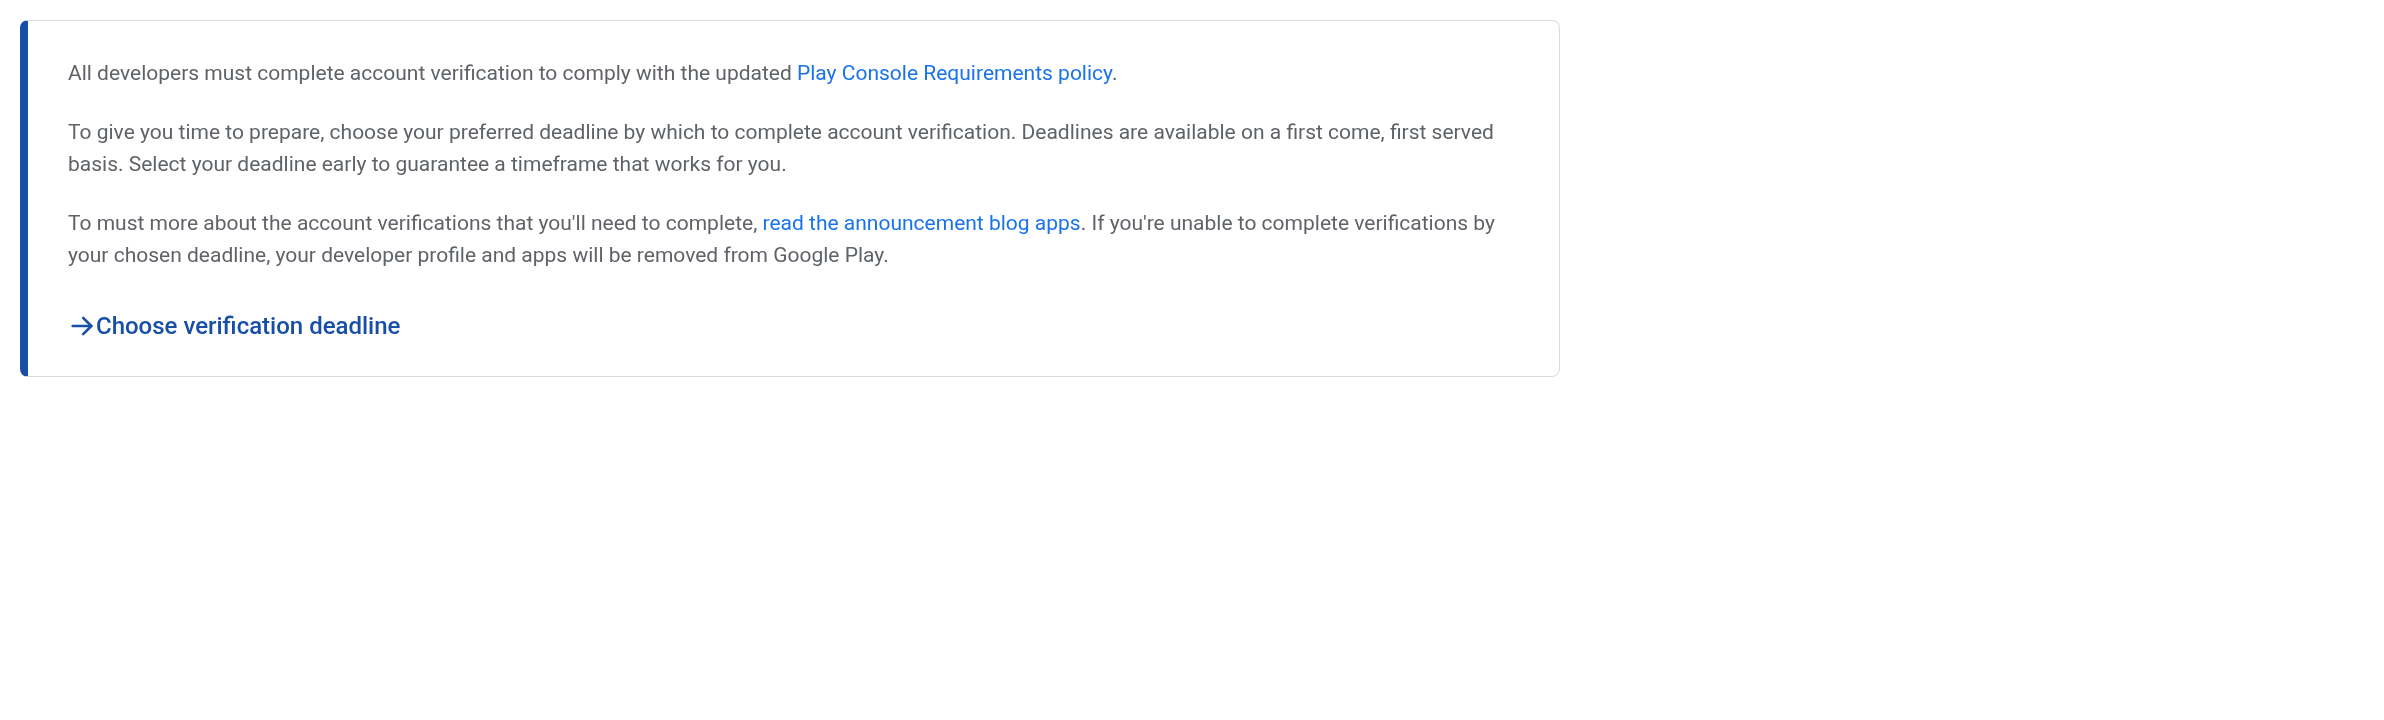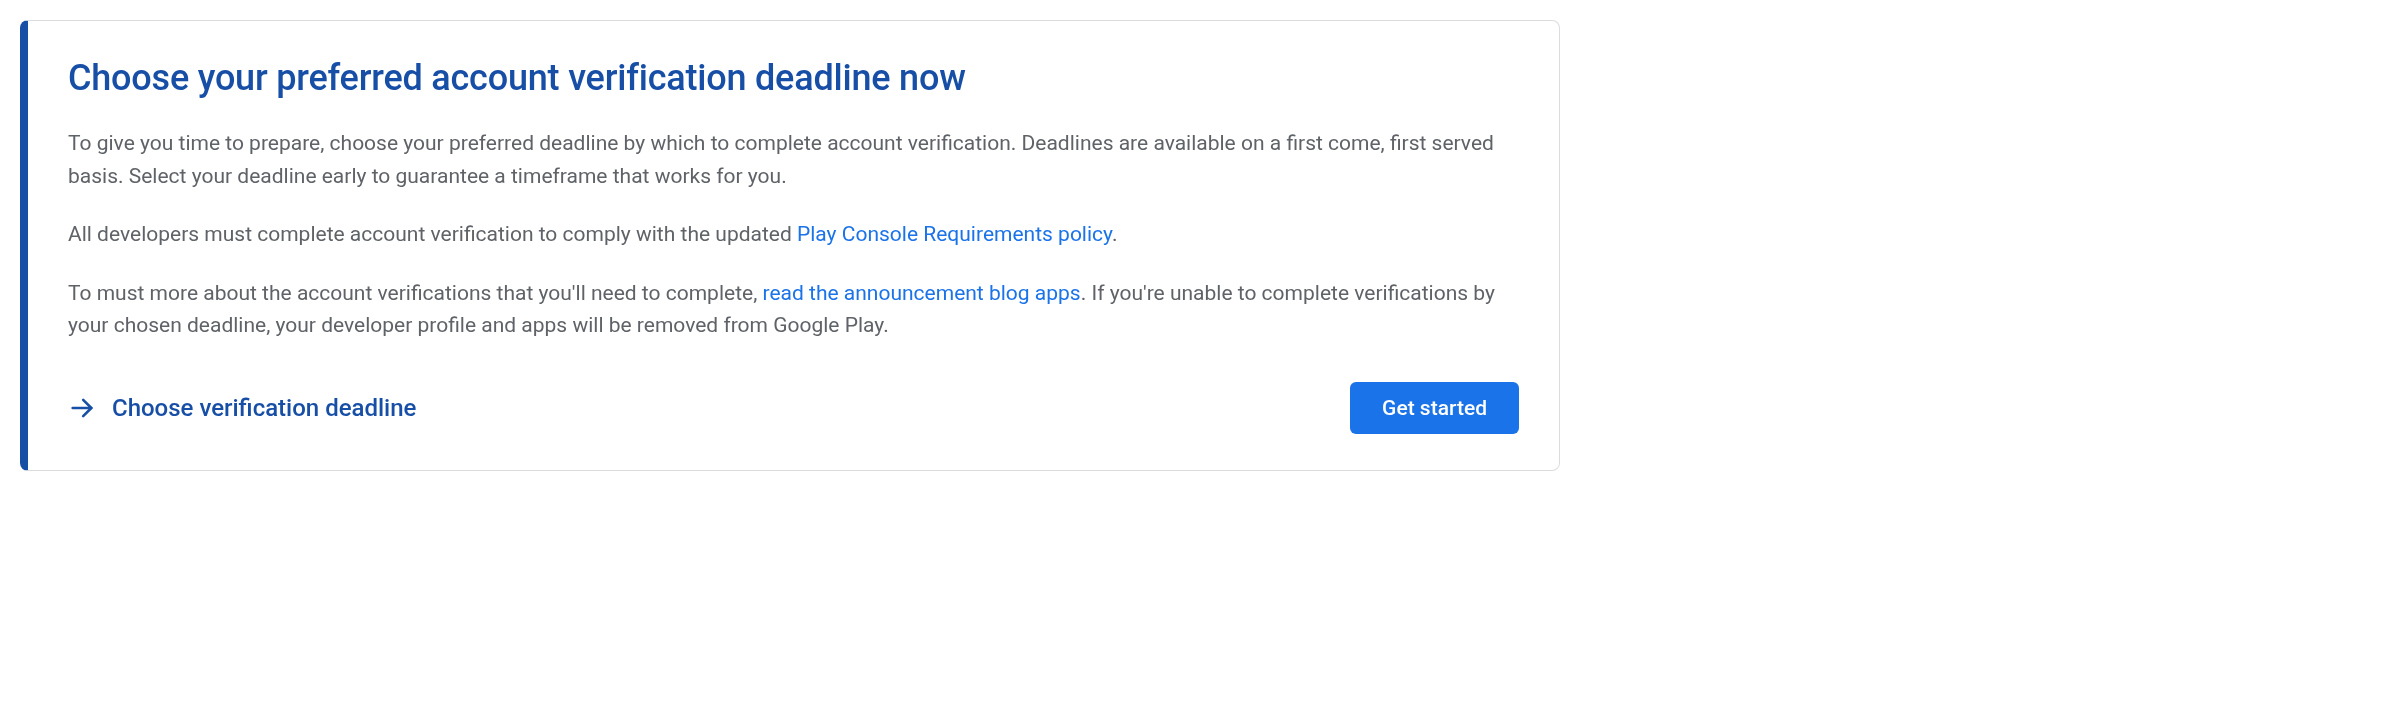--- a/index.html
+++ b/index.html
@@ -45,21 +45,20 @@
     }
     .card-footer {
       display: flex;
       align-items: center;
       justify-content: space-between;
       margin-top: 40px;
     }
     .action-link {
       display: inline-flex;
       align-items: center;
-      gap: 16px;
       color: #174ea6;
       font-size: 24px;
       font-weight: 500;
       text-decoration: none;
       cursor: pointer;
     }
     .action-link svg {
       width: 28px;
       height: 28px;
       flex-shrink: 0;
@@ -73,35 +72,33 @@
       font-weight: 500;
       padding: 14px 32px;
       cursor: pointer;
       font-family: inherit;
     }
   </style>
 </head>
 <body>
 
 <div class="card">
-  <h1 class="card-title">Choose your preferred account verification deadline now</h1>
 
   <div class="card-body">
-    <p>To give you time to prepare, choose your preferred deadline by which to complete account verification. Deadlines are available on a first come, first served basis. Select your deadline early to guarantee a timeframe that works for you.</p>
     <p>
       <span>All developers must complete account verification to comply with the updated </span><a class="link">Play Console Requirements policy</a><span>.</span>
     </p>
+    <p>To give you time to prepare, choose your preferred deadline by which to complete account verification. Deadlines are available on a first come, first served basis. Select your deadline early to guarantee a timeframe that works for you.</p>
     <p>
       <span>To must more about the account verifications that you'll need to complete, </span><a class="link">read the announcement blog apps</a><span>. If you're unable to complete verifications by your chosen deadline, your developer profile and apps will be removed from Google Play.</span>
     </p>
   </div>
 
   <div class="card-footer">
     <a class="action-link">
       <svg viewBox="0 0 24 24" fill="none" stroke="#174ea6" stroke-width="2.2" stroke-linecap="round" stroke-linejoin="round">
         <line x1="4" y1="12" x2="20" y2="12"></line>
         <polyline points="13 5 20 12 13 19"></polyline>
       </svg>
       <span>Choose verification deadline</span>
     </a>
-    <button class="btn-primary">Get started</button>
   </div>
 </div>
 
 </body></html>

